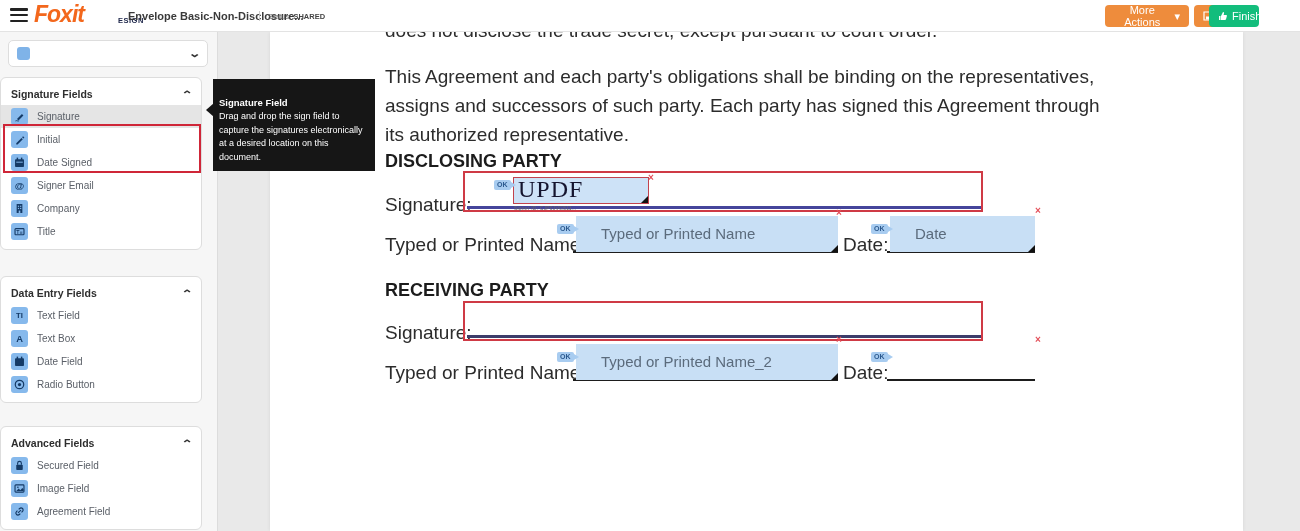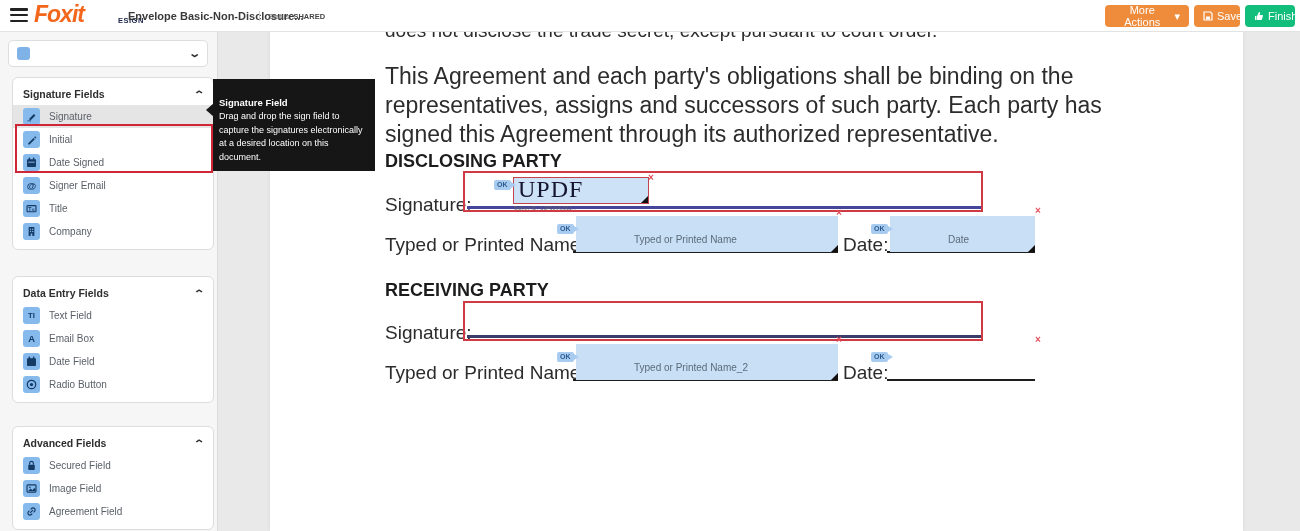--- a/index.html
+++ b/index.html
@@ -18,52 +18,52 @@
   .btn { position:absolute; top:5px; height:22px; border:none; border-radius:4px; color:#fff; font-size:11px; font-family:"Liberation Sans",sans-serif; display:flex; align-items:center; gap:4px; padding:0 9px; cursor:pointer; }
   .btn-orange { background:#ee8c3c; }
   .btn-green { background:#13bd7c; }
   .btn svg { display:block; }
 
   
   .sidebar { position:absolute; left:0; top:32px; width:218px; height:499px; background:#f6f6f6; border-right:1px solid #dcdcdc; }
   .signer-select { position:absolute; left:8px; top:8px; width:200px; height:27px; background:#fff; border:1px solid #ddd; border-radius:5px; display:flex; align-items:center; padding:0 8px; cursor:pointer; }
   .swatch { width:13px; height:13px; border-radius:3px; background:#7fb3e8; }
   .chev { margin-left:auto; font-size:11px; color:#333; font-weight:bold; transform:scaleX(1.4); }
-  .panel { position:absolute; left:12px; width:202px; background:#fff; border:1px solid #ddd; border-radius:6px; padding:4px 0 6px 0; }
+  .panel { position:absolute; left:0; width:202px; background:#fff; border:1px solid #ddd; border-radius:6px; padding:4px 0 6px 0; }
   .panel-h { display:flex; align-items:center; padding:6px 10px 5px 10px; cursor:pointer; }
   .panel-h .pt { font-size:10.5px; font-weight:bold; color:#2e2e2e; }
   .panel-h .chev { font-size:10px; }
   .item { display:flex; align-items:center; gap:9px; padding:3px 10px; height:23px; cursor:grab; position:relative; }
   .item .lbl { font-size:10px; color:#5b6068; }
   .item.hl { background:#e5e5e5; }
   .fi { width:17px; height:17px; border-radius:3px; background:#86b9ec; display:flex; align-items:center; justify-content:center; flex:0 0 17px; }
   .fi svg { display:block; }
   .red-outline { position:absolute; left:2px; top:46px; width:198px; height:49px; border:2.5px solid #cf2638; pointer-events:none; z-index:5; }
 
   
   .tooltip { position:absolute; left:213px; top:79px; width:162px; background:#161616; color:#fff; text-align:left; padding:18px 6px 7px 6px; z-index:60; }
   .tooltip .tt { font-size:9.5px; font-weight:bold; margin-bottom:2px; }
   .tooltip .tb { font-size:9px; line-height:1.5; }
   .tooltip .arrow { position:absolute; left:-7px; top:24px; width:0; height:0; border-top:7px solid transparent; border-bottom:7px solid transparent; border-right:8px solid #161616; }
 
   
   .canvas { position:absolute; left:219px; top:32px; width:1081px; height:499px; background:#e9e9e9; }
   .page { position:absolute; left:51px; top:0; width:973px; height:499px; background:#fff; overflow:hidden; box-shadow:0 0 4px rgba(0,0,0,.08); }
   .doc-text { position:absolute; color:#2c2c2c; }
-  .p-body { font-size:23px; line-height:29px; }
+  .p-body { font-size:19px; line-height:29px; }
   .p-head { font-size:18px; font-weight:bold; color:#1c1c1c; }
   .p-label { font-size:19px; }
   .clipped { top:-12px; left:115px; font-size:19px; }
 
   .redbox { position:absolute; border:2px solid #cf3a45; background:transparent; z-index:3; }
   .sigline-blue { position:absolute; left:197px; top:174px; width:514px; height:3px; background:#45459b; z-index:2; }
   .sigline-dark { position:absolute; left:197px; top:303px; width:514px; height:2.5px; background:#3c3c6a; z-index:2; }
 
   .bluefield { position:absolute; background:#c8dff5; z-index:4; }
-  .bluefield .flabel { position:absolute; left:25px; top:18px; font-size:10px; color:#5b6b7c;margin-left:33px; }
+  .bluefield .flabel { position:absolute; left:25px; top:9px; font-size:15px; color:#5b6b7c; }
   .corner { position:absolute; right:0; bottom:0; width:0; height:0; border-left:7px solid transparent; border-bottom:7px solid #111; }
   .ok-badge { position:absolute; z-index:6; background:#a8ccf0; color:#2c5a8f; font-size:7px; font-weight:bold; padding:1px 3px; border-radius:2px; line-height:1.2; }
   .ok-badge:after { content:""; position:absolute; right:-5px; top:2px; border-top:3.5px solid transparent; border-bottom:3.5px solid transparent; border-left:5px solid #a8ccf0; }
   .underline { position:absolute; height:2px; background:#1d1d1d; z-index:1; }
   .xmark { position:absolute; color:#e4505a; font-size:10px; font-weight:bold; z-index:7; line-height:1; }
 
   .sig-inner { position:absolute; left:243px; top:145px; width:136px; height:27px; background:#cde2f7; border:1px solid #c2434e; z-index:5; }
   .sig-inner .sig-val { position:absolute; left:4px; top:-2px; font-family:"Liberation Serif", serif; font-size:24px; color:#14142e; letter-spacing:1px; }
   .signer-id { position:absolute; left:244px; top:173px; font-size:5px; color:#666; z-index:5; letter-spacing:.2px; }
 </style>
@@ -89,21 +89,21 @@
   </button>
   <button class="btn btn-orange" style="left:1194px; width:46px;">
     <span>
         <svg width="10" height="10" viewBox="0 0 10 10">
           <path d="M1 1h6.5L9 2.5V9H1z" fill="none" stroke="#fff" stroke-width="1.2"></path>
           <rect x="3" y="5.5" width="4" height="3" fill="#fff"></rect>
         </svg>
       </span>
     <span>Save</span>
   </button>
-  <button class="btn btn-green" style="left:1209px; width:50px;margin-left:36px;">
+  <button class="btn btn-green" style="left:1209px; width:50px;">
     <span>
         <svg width="10" height="10" viewBox="0 0 10 10">
           <path d="M1 5h1.5v4H1zM3 9V5l2-4c.8 0 1.2.6 1 1.5L5.6 4H8c.7 0 1 .5.9 1L8 8.3c-.1.5-.5.7-1 .7z" fill="#fff"></path>
         </svg>
       </span>
     <span>Finish</span>
   </button>
 </div>
 
 <div class="sidebar">
@@ -152,39 +152,39 @@
       <span class="fi">
           <svg width="13" height="13" viewBox="0 0 16 16">
             <text x="8" y="12" font-size="12" font-weight="bold" text-anchor="middle" fill="#143a66" font-family="Liberation Sans,sans-serif">@</text>
           </svg>
         </span>
       <span class="lbl">Signer Email</span>
     </div>
     <div class="item">
       <span class="fi">
           <svg width="13" height="13" viewBox="0 0 16 16">
-            <rect x="2.5" y="4.5" width="11" height="7.5" rx="1" fill="none" stroke="#143a66" stroke-width="1.4"></rect>
-            <text x="8" y="10.6" font-size="6.5" font-weight="bold" text-anchor="middle" fill="#143a66" font-family="Liberation Sans,sans-serif">T≡</text>
-          </svg>
-        </span>
-      <span class="lbl">Title</span>
-    </div>
-    <div class="item">
-      <span class="fi">
-          <svg width="13" height="13" viewBox="0 0 16 16">
             <rect x="4.5" y="2.5" width="7" height="11" fill="#143a66"></rect>
             <rect x="6" y="4.5" width="1.5" height="1.5" fill="#86b9ec"></rect>
             <rect x="8.7" y="4.5" width="1.5" height="1.5" fill="#86b9ec"></rect>
             <rect x="6" y="7.2" width="1.5" height="1.5" fill="#86b9ec"></rect>
             <rect x="8.7" y="7.2" width="1.5" height="1.5" fill="#86b9ec"></rect>
             <rect x="7" y="10.5" width="2" height="3" fill="#86b9ec"></rect>
           </svg>
         </span>
       <span class="lbl">Company</span>
     </div>
+    <div class="item">
+      <span class="fi">
+          <svg width="13" height="13" viewBox="0 0 16 16">
+            <rect x="2.5" y="4.5" width="11" height="7.5" rx="1" fill="none" stroke="#143a66" stroke-width="1.4"></rect>
+            <text x="8" y="10.6" font-size="6.5" font-weight="bold" text-anchor="middle" fill="#143a66" font-family="Liberation Sans,sans-serif">T≡</text>
+          </svg>
+        </span>
+      <span class="lbl">Title</span>
+    </div>
   </div>
 
   <div class="panel" style="top:244px;">
     <div class="panel-h">
       <span class="pt">Data Entry Fields</span>
       <span class="chev">⌃</span>
     </div>
     <div class="item">
       <span class="fi">
           <svg width="13" height="13" viewBox="0 0 16 16">
@@ -192,21 +192,21 @@
           </svg>
         </span>
       <span class="lbl">Text Field</span>
     </div>
     <div class="item">
       <span class="fi">
           <svg width="13" height="13" viewBox="0 0 16 16">
             <text x="8" y="12" font-size="11.5" font-weight="bold" text-anchor="middle" fill="#143a66" font-family="Liberation Sans,sans-serif">A</text>
           </svg>
         </span>
-      <span class="lbl">Email Box</span>
+      <span class="lbl">Text Box</span>
     </div>
     <div class="item">
       <span class="fi">
           <svg width="13" height="13" viewBox="0 0 16 16">
             <rect x="2.5" y="4" width="11" height="9.5" rx="1" fill="#143a66"></rect>
             <rect x="4.5" y="2" width="1.8" height="3" fill="#143a66"></rect>
             <rect x="9.7" y="2" width="1.8" height="3" fill="#143a66"></rect>
           </svg>
         </span>
       <span class="lbl">Date Field</span>

